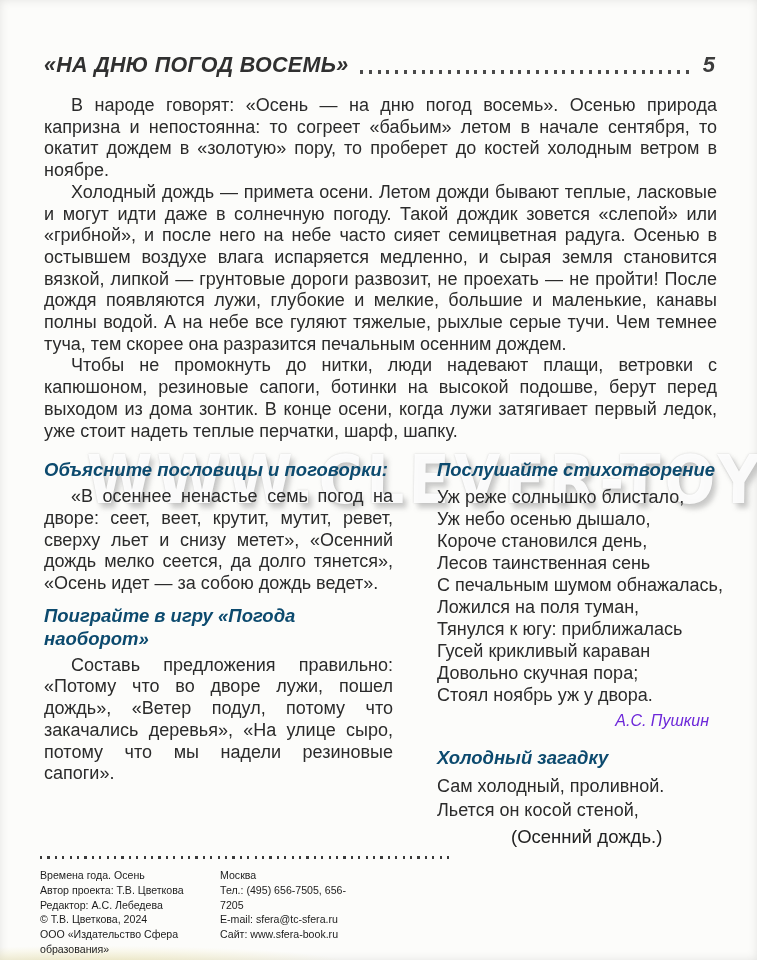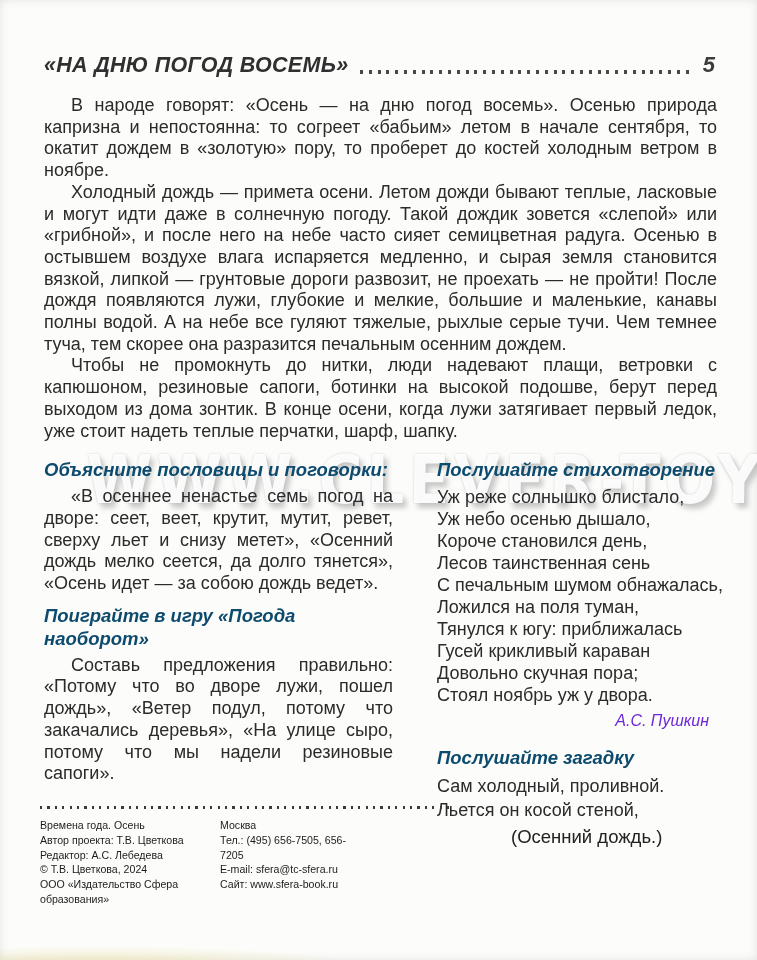--- a/index.html
+++ b/index.html
@@ -42,21 +42,21 @@
     position:absolute; z-index:1; top:444px; left:86px;
     font-family:"DejaVu Sans", sans-serif; font-weight:bold;
     font-size:60px; letter-spacing:4px; white-space:nowrap;
     color:rgba(255,255,255,0.92);
     text-shadow: 0 0 2px rgba(170,170,170,0.55), 4px 5px 5px rgba(135,135,135,0.42);
     transform:scaleY(1.12) skewX(-1deg);
     pointer-events:none;
   }
 
   
-  .pfooter { position:absolute; z-index:2; left:40px; top:806px; width:412px; }
+  .pfooter { position:absolute; z-index:2; left:40px; top:856px; width:412px; }
   .f-dots { height:3px; margin-bottom:9px;
     background-image:repeating-linear-gradient(90deg,#3a3a3a 0px,#3a3a3a 2.2px,transparent 2.2px,transparent 7.4px); }
   .f-cols { display:flex; font-size:10.6px; line-height:14.8px; color:#1c1c1c; }
   .f-left { width:180px; }
   .f-center { width:140px; }
   .f-logo { width:100px; margin-top:3px; }
 
   .bottom-smudge { position:absolute; z-index:0; left:0; bottom:0; width:46%; height:14px;
     background: radial-gradient(ellipse at 28% 130%, rgba(230,220,150,0.55), rgba(230,220,150,0) 72%); }
 </style>
@@ -100,21 +100,21 @@
           <div>С печальным шумом обнажалась,</div>
           <div>Ложился на поля туман,</div>
           <div>Тянулся к югу: приближалась</div>
           <div>Гусей крикливый караван</div>
           <div>Довольно скучная пора;</div>
           <div>Стоял ноябрь уж у двора.</div>
         </div>
         <div class="attribution">А.С. Пушкин</div>
 
         <div class="riddle">
-          <h3 class="sec riddle-head">Послушайте загадку</h3>
+          <h3 class="sec riddle-head">Холодный загадку</h3>
           <div class="poem">
             <div>Сам холодный, проливной.</div>
             <div>Льется он косой стеной,</div>
           </div>
           <div class="answer">(Осенний дождь.)</div>
         </div>
       </div>
 
     </div>
   </div>

